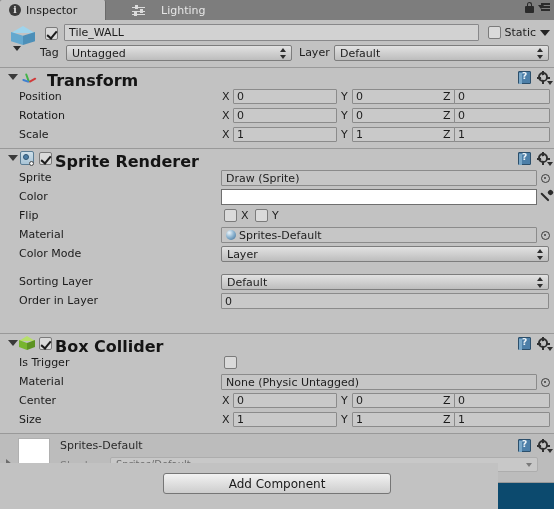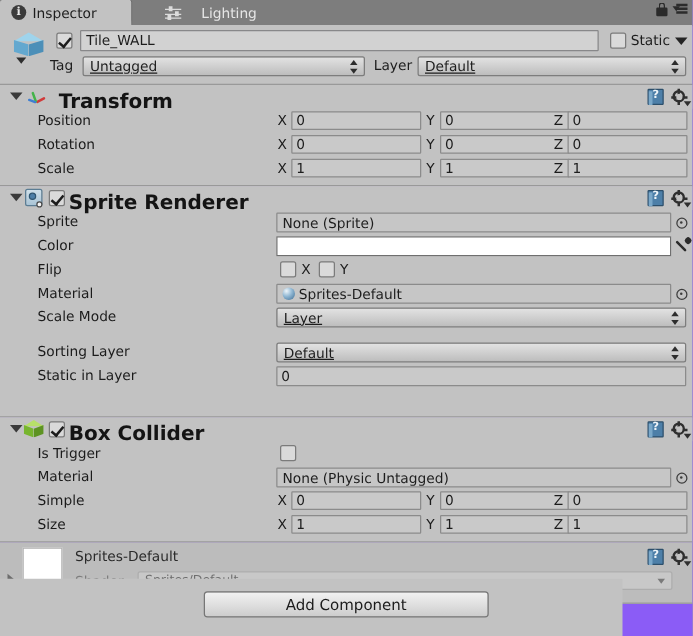--- a/index.html
+++ b/index.html
@@ -40,21 +40,21 @@
   .lock-ic .bdy{position:absolute;left:0;top:4px;width:9px;height:7px;background:#2a2a2a;border-radius:1px;}
   .menu-ic{width:12px;height:9px;position:relative;}
   .menu-ic i{position:absolute;left:3px;width:9px;height:1.5px;background:#2b2b2b;display:block;}
   .menu-ic i:nth-child(1){top:0;}
   .menu-ic i:nth-child(2){top:3px;}
   .menu-ic i:nth-child(3){top:6px;}
   .menu-ic .tri{position:absolute;left:0;top:2px;border-left:3px solid transparent;
                 border-right:3px solid transparent;border-top:4px solid #2b2b2b;}
 
   
-  .body{position:absolute;left:0;top:20px;width:554px;height:489px;background:#8b5cf6;}
+  .body{position:absolute;left:0;top:20px;width:554px;height:489px;background:#0c4a6e;}
 
   
   .hdr{position:relative;height:47px;background:#c2c2c2;border-bottom:1px solid #999;}
   .go-icon{position:absolute;left:10px;top:6px;width:27px;height:27px;}
   .cube{position:absolute;left:1px;top:0px;width:24px;height:23px;}
   .cube .top{position:absolute;left:0;top:0;width:0;height:0;
        border-left:12px solid transparent;border-right:12px solid transparent;border-bottom:7px solid #9fd4ec;}
   .cube .lft{position:absolute;left:0;top:6px;width:12px;height:13px;background:#63a8cf;
        clip-path:polygon(0 0,100% 28%,100% 100%,0 72%);}
   .cube .rgt{position:absolute;left:12px;top:6px;width:12px;height:13px;background:#4c8fb8;
@@ -71,21 +71,21 @@
        border:1px solid #88888a;box-sizing:border-box;border-radius:1px;
        display:flex;align-items:center;padding-left:4px;font-size:11px;}
   .staticwrap{position:absolute;right:4px;top:6px;display:flex;align-items:center;gap:4px;font-size:11px;}
   .caret-d{border-left:5px solid transparent;border-right:5px solid transparent;border-top:6px solid #242424;}
 
   .taglbl{position:absolute;left:40px;top:26px;font-size:11px;}
   .layerlbl{position:absolute;left:299px;top:26px;font-size:11px;}
 
   .popup{position:absolute;height:16px;background:linear-gradient(#e2e2e2,#bdbdbd);
      border:1px solid #7d7d7d;border-radius:2px;box-sizing:border-box;
-     display:flex;align-items:center;padding-left:5px;font-size:11px;color:#1d1d1d;text-decoration:underline;}
+     display:flex;align-items:center;padding-left:5px;font-size:11px;color:#1d1d1d;}
   .popup .updn{position:absolute;right:4px;top:2px;width:7px;height:11px;}
   .popup .updn:before{content:"";position:absolute;left:0;top:0;border-left:3.5px solid transparent;
      border-right:3.5px solid transparent;border-bottom:4px solid #2d2d2d;}
   .popup .updn:after{content:"";position:absolute;left:0;bottom:0;border-left:3.5px solid transparent;
      border-right:3.5px solid transparent;border-top:4px solid #2d2d2d;}
 
   
   .comp{position:relative;background:#c2c2c2;border-bottom:1px solid #999;}
   .comphdr{position:relative;height:19px;background:#c2c2c2;}
   .foldout{position:absolute;left:8px;top:6px;border-left:5px solid transparent;
@@ -100,21 +100,21 @@
   .gear-ic{width:13px;height:13px;position:relative;}
   .gear-ic .g{position:absolute;left:1px;top:1px;width:10px;height:10px;border-radius:50%;
      border:2.5px solid #2f2f2f;box-sizing:border-box;}
   .gear-ic .t{position:absolute;background:#2f2f2f;width:2px;height:13px;left:5px;top:0;}
   .gear-ic .t2{position:absolute;background:#2f2f2f;width:13px;height:2px;left:0;top:5.5px;}
   .gear-ic .ctr{position:absolute;left:4px;top:4px;width:5px;height:5px;background:#c2c2c2;border-radius:50%;}
   .gear-ic .sm{position:absolute;right:-3px;bottom:-1px;border-left:3px solid transparent;
      border-right:3px solid transparent;border-top:4px solid #2f2f2f;}
 
   .row{position:relative;height:19px;}
-  .rlabel{position:absolute;left:30px;top:3px;font-size:11px;color:#1b1b1b;}
+  .rlabel{position:absolute;left:19px;top:3px;font-size:11px;color:#1b1b1b;}
   .axl{position:absolute;top:3px;font-size:11px;color:#1b1b1b;}
 
   .numfield{position:absolute;height:15px;background:#c9c9c9;border:1px solid #8b8b8b;
      box-sizing:border-box;border-radius:1px;display:flex;align-items:center;padding-left:3px;
      font-size:11px;top:2px;}
   .objfield{position:absolute;height:16px;background:#c6c6c6;border:1px solid #8b8b8b;
      box-sizing:border-box;border-radius:1px;display:flex;align-items:center;padding-left:4px;
      font-size:11px;top:2px;gap:3px;}
   .selcirc{position:absolute;width:9px;height:9px;border:1.5px solid #3c3c3c;border-radius:50%;
      box-sizing:border-box;top:6px;}
@@ -325,21 +325,21 @@
               <span class="g"></span>
               <span class="ctr"></span>
               <span class="sm"></span>
             </span>
         </span>
       </div>
 
       <div class="row">
         <span class="rlabel">Sprite</span>
         <div class="objfield" style="left:221px;width:316px;">
-          <span>None (Sprite)</span>
+          <span>Draw (Sprite)</span>
         </div>
         <span class="selcirc" style="left:541px;"></span>
       </div>
 
       <div class="row">
         <span class="rlabel">Color</span>
         <div class="colorfield" style="left:221px;width:316px;"></div>
         <span class="eyedrop" style="left:539px;">
             <span class="stem"></span>
             <span class="bulb"></span>
@@ -357,39 +357,39 @@
       <div class="row">
         <span class="rlabel">Material</span>
         <div class="objfield" style="left:221px;width:316px;">
           <span class="matball"></span>
           <span>Sprites-Default</span>
         </div>
         <span class="selcirc" style="left:541px;"></span>
       </div>
 
       <div class="row">
-        <span class="rlabel">Scale Mode</span>
+        <span class="rlabel">Color Mode</span>
         <div class="popup" style="left:221px;top:2px;width:328px;">
           <span>Layer</span>
           <span class="updn"></span>
         </div>
       </div>
 
       <div style="height:9px;"></div>
 
       <div class="row">
         <span class="rlabel">Sorting Layer</span>
         <div class="popup" style="left:221px;top:2px;width:328px;">
           <span>Default</span>
           <span class="updn"></span>
         </div>
       </div>
 
       <div class="row">
-        <span class="rlabel">Static in Layer</span>
+        <span class="rlabel">Order in Layer</span>
         <div class="numfield" style="left:221px;width:328px;height:16px;">
           <span>0</span>
         </div>
       </div>
 
       <div class="row">
       </div>
       <div style="height:4px;"></div>
     </div>
 
@@ -422,21 +422,21 @@
 
       <div class="row">
         <span class="rlabel">Material</span>
         <div class="objfield" style="left:221px;width:316px;">
           <span>None (Physic Untagged)</span>
         </div>
         <span class="selcirc" style="left:541px;"></span>
       </div>
 
       <div class="row">
-        <span class="rlabel">Simple</span>
+        <span class="rlabel">Center</span>
         <span class="axl" style="left:222px;">X</span>
         <div class="numfield" style="left:233px;width:104px;">
             <span>0</span>
           </div>
         <span class="axl" style="left:341px;">Y</span>
         <div class="numfield" style="left:352px;width:104px;">
             <span>0</span>
           </div>
         <span class="axl" style="left:443px;">Z</span>
         <div class="numfield" style="left:454px;width:96px;">

